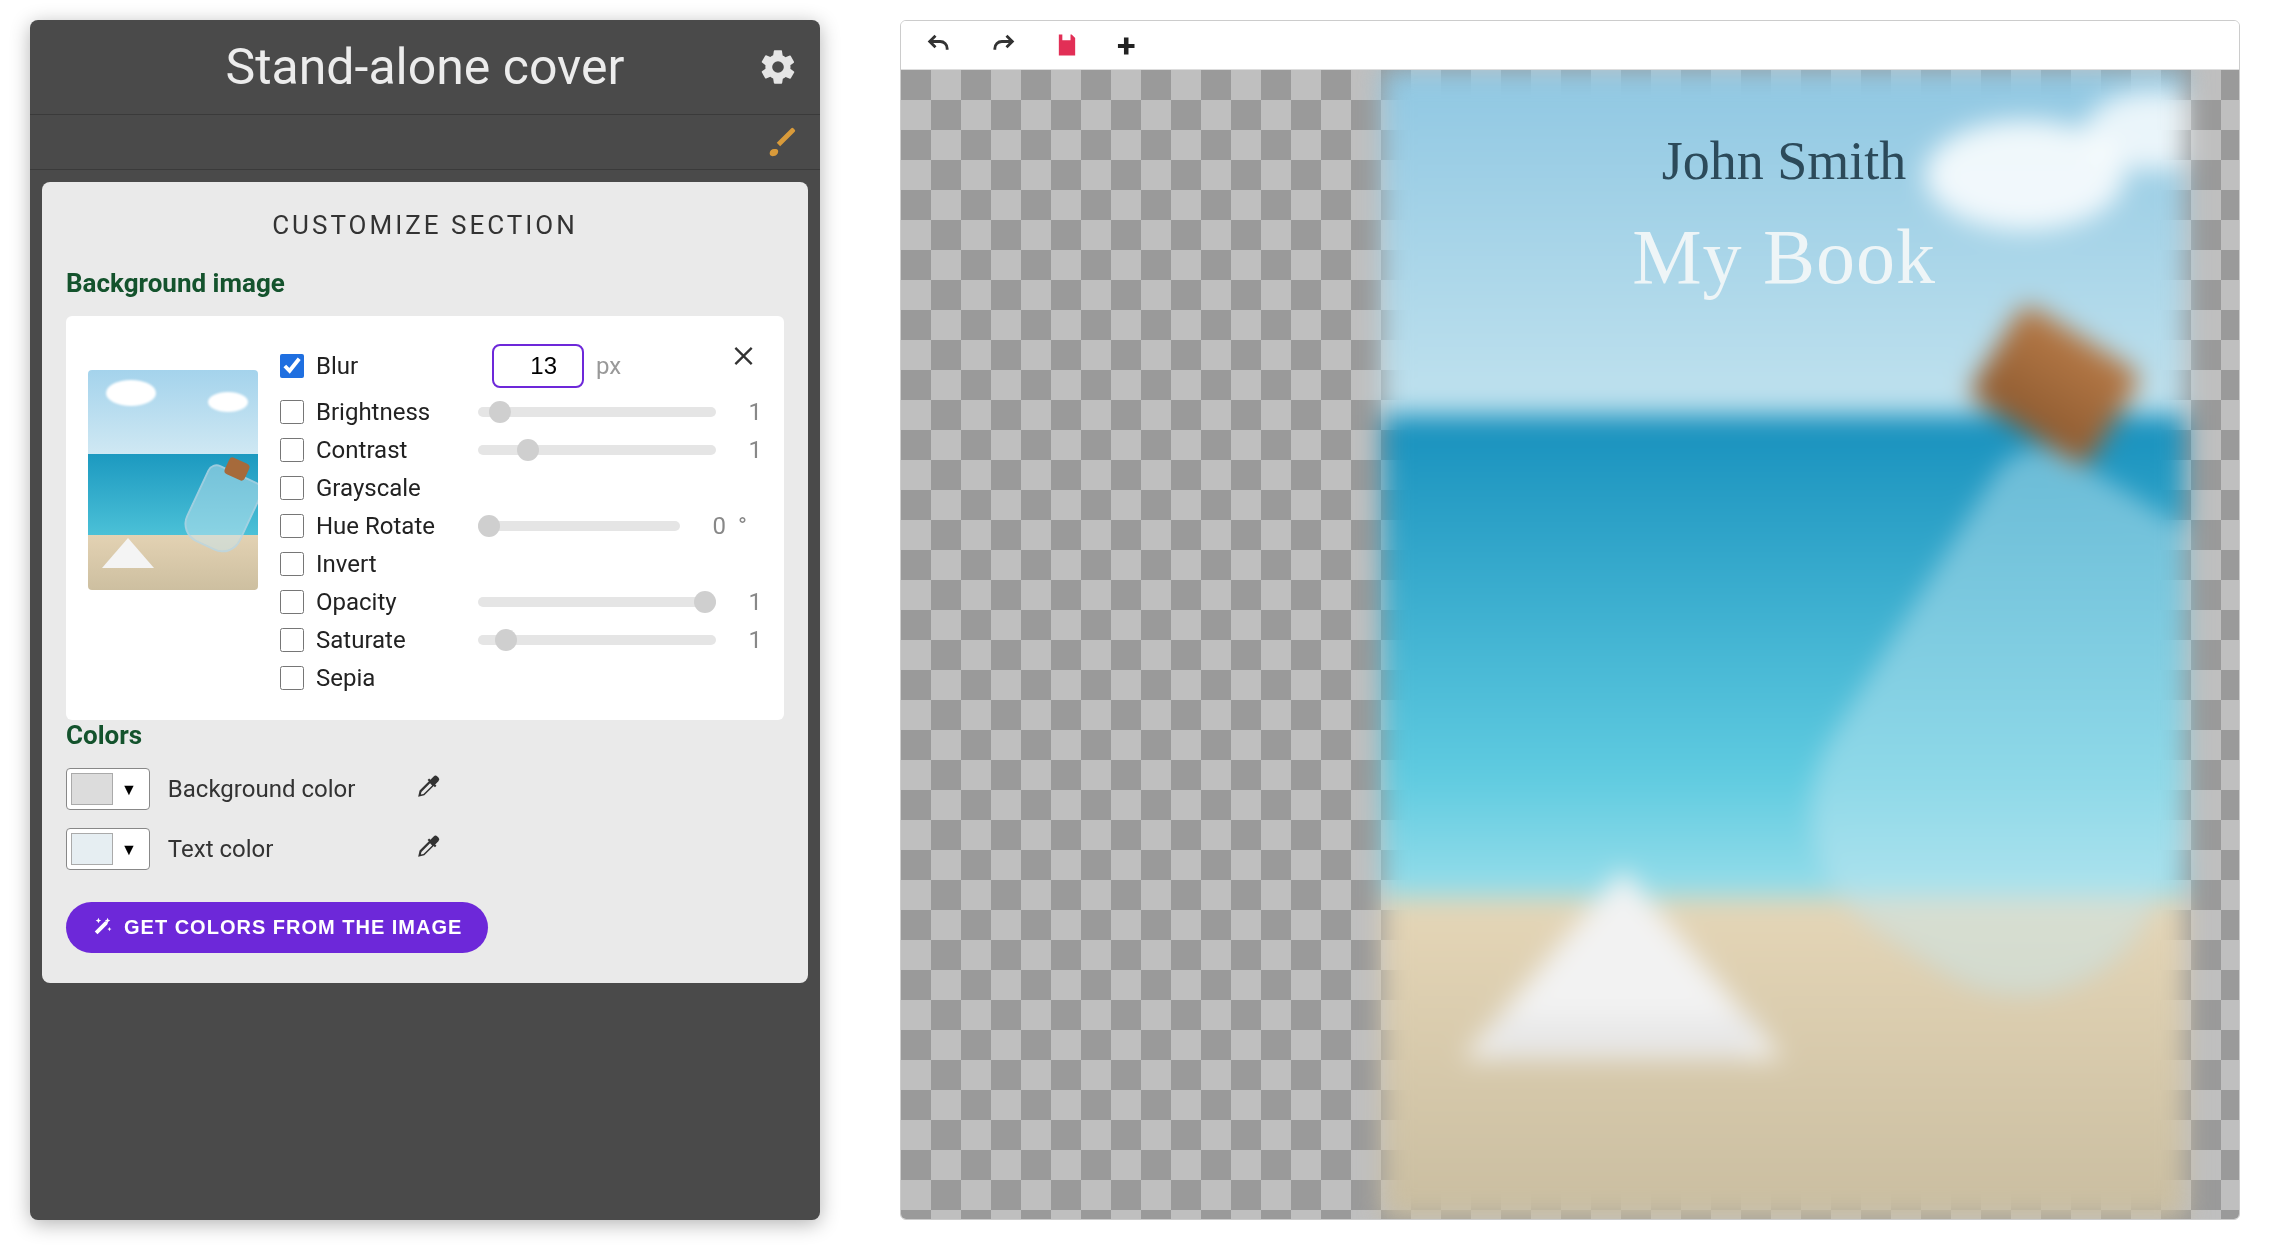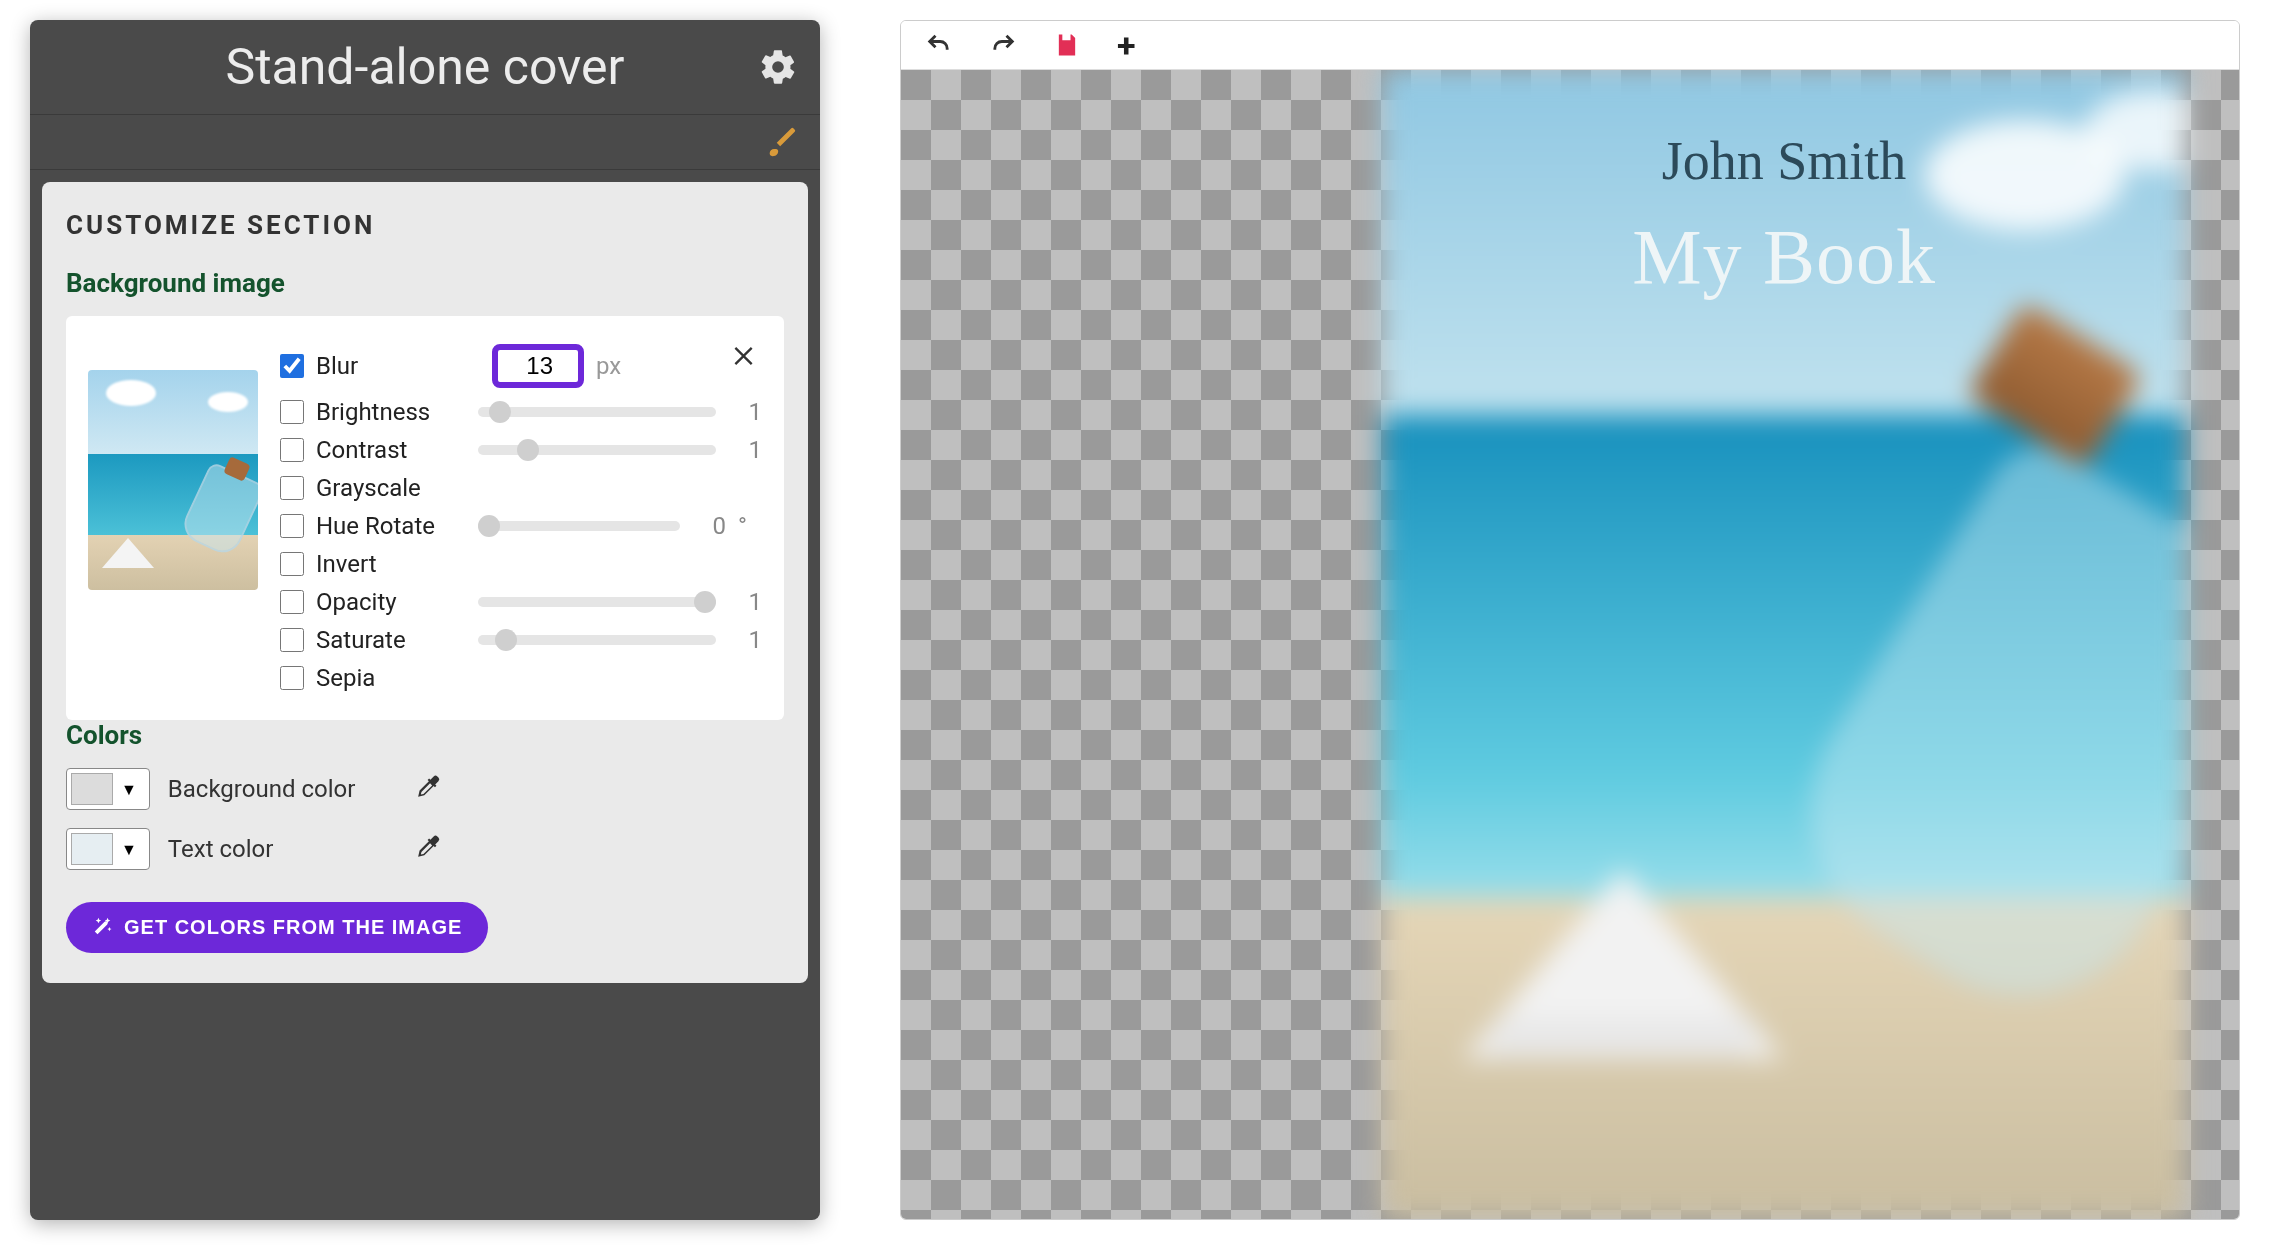--- a/index.html
+++ b/index.html
@@ -63,23 +63,24 @@
 .panel-body {
   background: #4a4a4a;
   padding: 12px;
 }
 .card {
   background: #eaeaea;
   border-radius: 8px;
   padding: 28px 24px 30px;
 }
 .card-title {
+  text-align: center;
   letter-spacing: 3px;
   font-size: 26px;
-  font-weight: 700;
+  font-weight: 400;
   color: #333;
   margin-bottom: 28px;
 }
 .section-label {
   font-size: 26px;
   font-weight: 700;
   color: #14532d;
   margin-bottom: 18px;
 }
 
@@ -166,21 +167,21 @@
 }
 .blur-input-wrap {
   display: flex;
   align-items: center;
   gap: 12px;
   margin-left: 14px;
 }
 .blur-input {
   width: 92px;
   height: 44px;
-  border: 6px solid #6d28d9;
+  border: 2px solid #6d28d9;
   border-radius: 8px;
   font-size: 24px;
   padding: 0 10px;
   text-align: right;
 }
 .unit-box {
   color: #999;
   font-size: 24px;
 }
 

